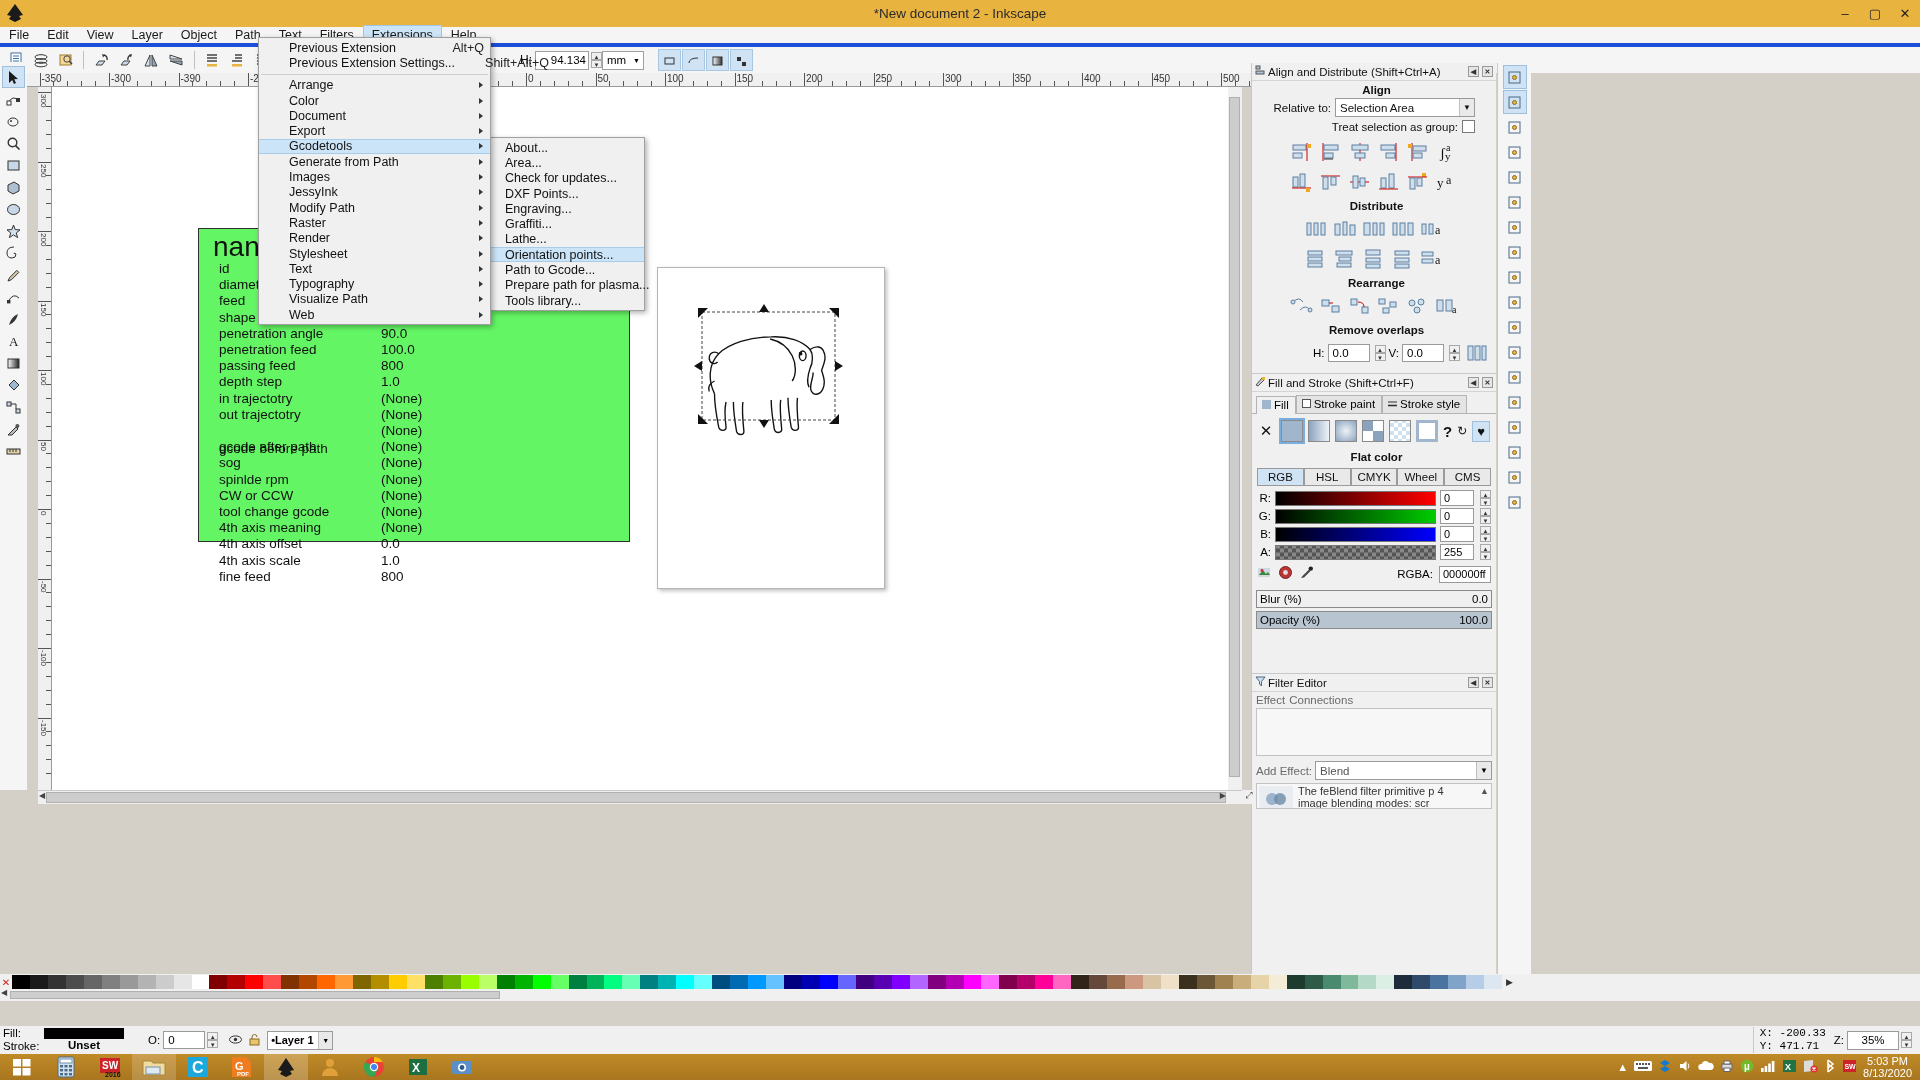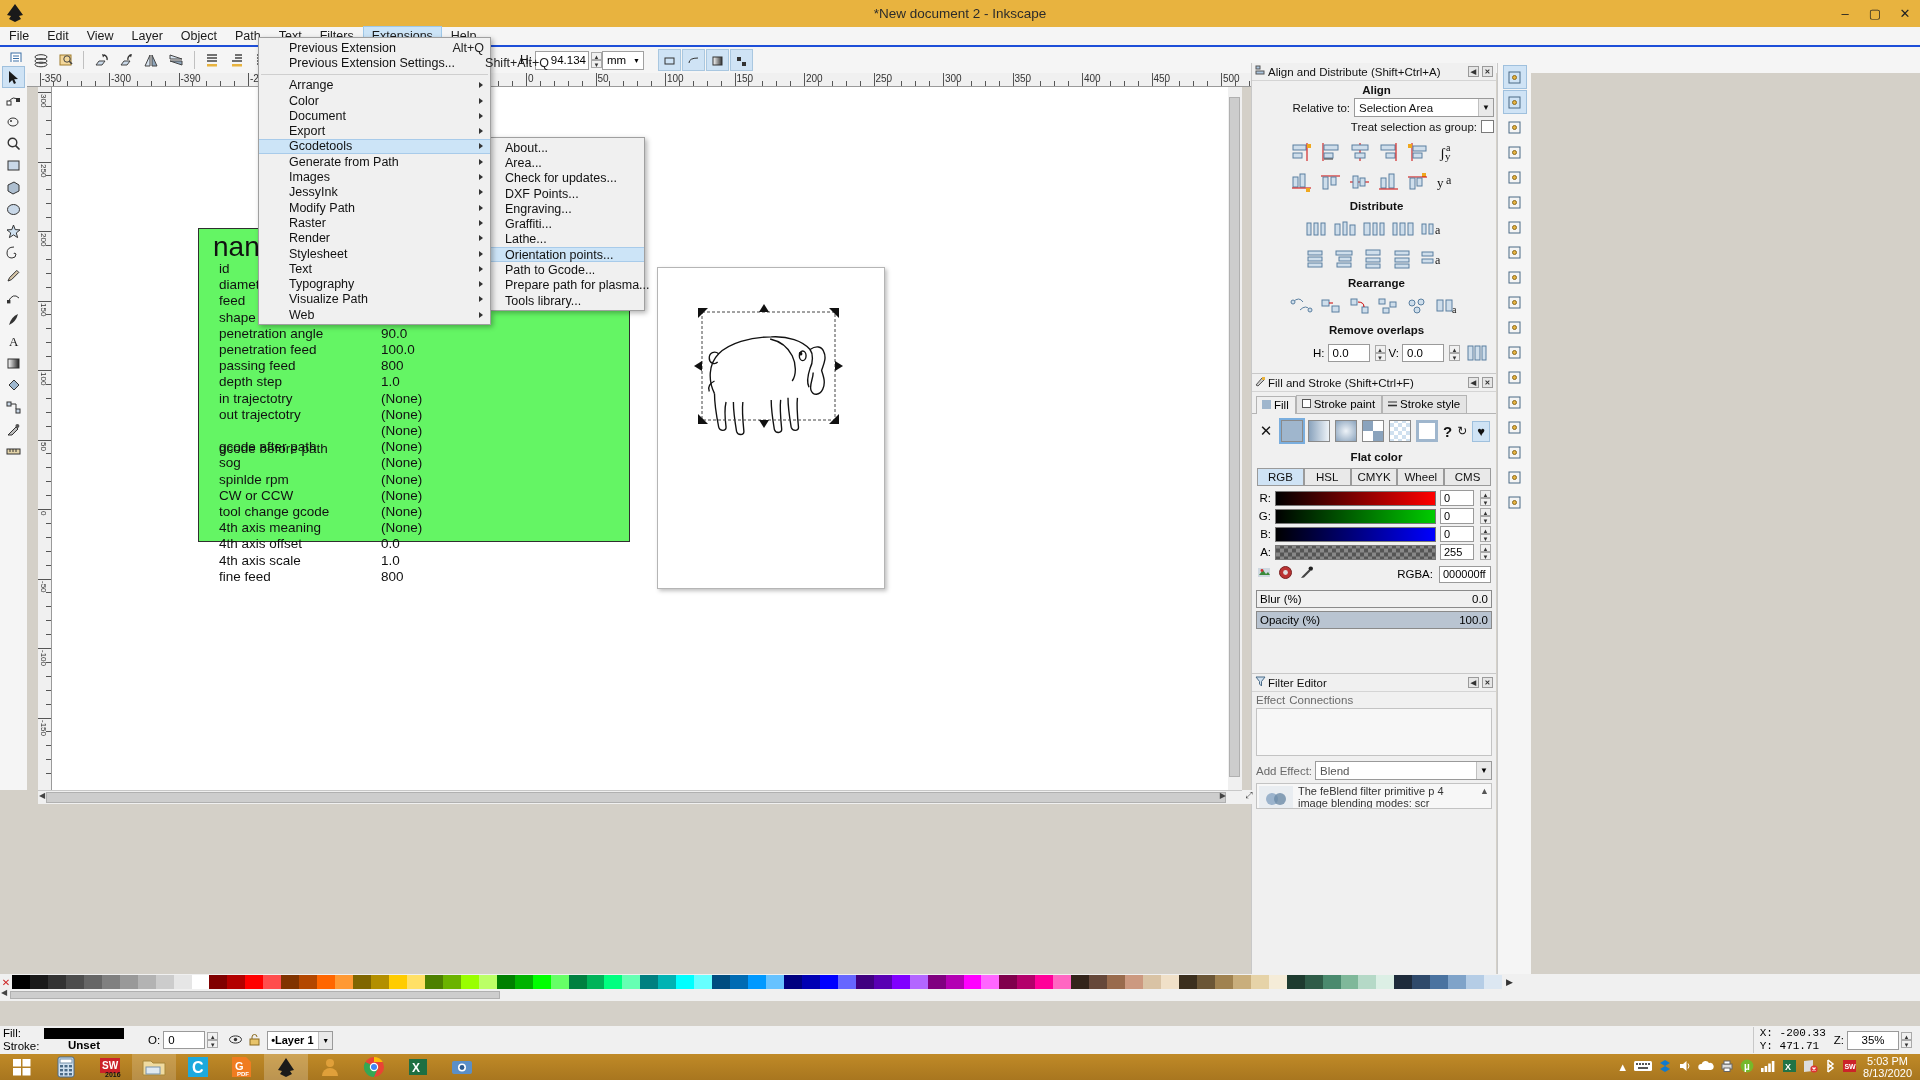--- a/index.html
+++ b/index.html
@@ -24,21 +24,21 @@
   .tb-btn {
     width: 30px; height: 27px; display: flex; align-items: center;
     justify-content: center; font-size: 13px; color: #222;
   }
   .tb-btn.close { background: #e8b33f; }
 
   
   .menubar {
     position: absolute; top: 27px; left: 0; width: 1920px; height: 20px;
     background: #f5f5f5; display: flex; align-items: center;
-    border-bottom: 2px solid #1d4ed8;
+    border-bottom: 4px solid #1d4ed8;
   }
   .menu-item {
     padding: 2px 9px; font-size: 12.5px; color: #1a1a1a; line-height: 16px;
     cursor: default; white-space: nowrap;
   }
   .menu-item.active { background: #cce4f7; border: 1px solid #9fc8e8; padding: 1px 8px; }
 
   
   .cmdbar {
     position: absolute; top: 47px; left: 0; width: 1920px; height: 26px;
@@ -133,21 +133,21 @@
     font-size: 11.5px; color: #111; padding-left: 3px; font-weight: bold;
   }
   .dock-title .t { font-weight: normal; }
   .dock-btns { margin-left: auto; display: flex; gap: 3px; padding-right: 3px; }
   .dbtn {
     width: 11px; height: 11px; border: 1px solid #9a9a9a; background: #e6e6e6;
     font-size: 7px; line-height: 9px; text-align: center; color: #333;
   }
   .sect-h { font-size: 11.5px; font-weight: bold; color: #111; padding: 3px 0 2px 5px; text-align: center; }
   .lblrow { display: flex; align-items: center; justify-content: flex-end;
-            font-size: 11.5px; color: #111; padding-right: 2px; gap: 4px; }
+            font-size: 11.5px; color: #111; padding-right: 21px; gap: 4px; }
   .selbox {
     height: 19px; border: 1px solid #9a9a9a; background: #fff; width: 140px;
     display:flex; align-items:center; padding-left: 4px; font-size: 11.5px;
     justify-content: space-between;
   }
   .selbox .cv { width: 15px; background: #e9e9e9; border-left: 1px solid #c0c0c0;
      height: 17px; display:flex; align-items:center; justify-content:center; font-size:8px;}
   .chk { width: 13px; height: 13px; border: 1px solid #7a7a7a; background: #fff; }
   .iconrow { display: flex; justify-content: center; gap: 1px; padding: 3px 0; }
   .alignicon { width: 28px; height: 24px; display:flex; align-items:center; justify-content:center; }

